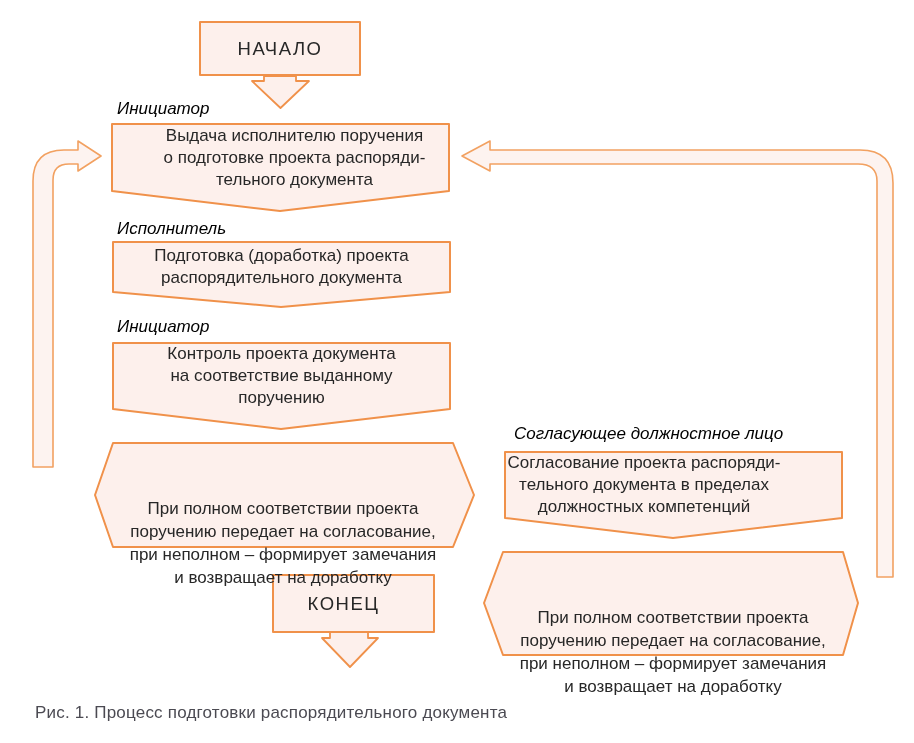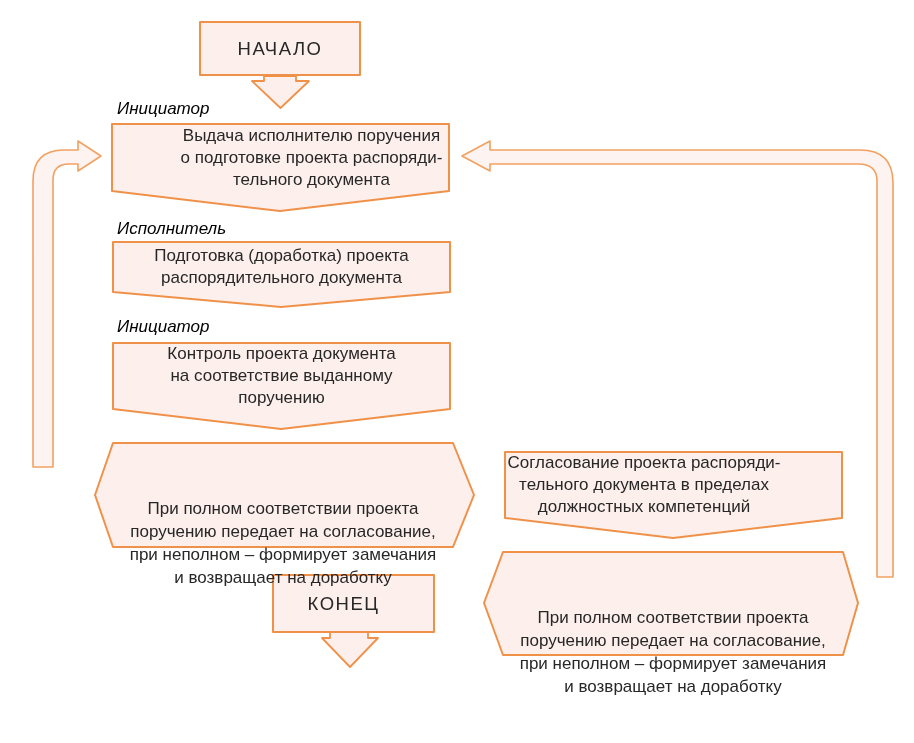--- a/index.html
+++ b/index.html
@@ -57,35 +57,37 @@
     <rect class="shape" x="273" y="575" width="161" height="57"></rect>
     <polygon class="small-arrow" points="330,632 330,638 322,638 350,667 378,638 368,638 368,632"></polygon>
   </svg>
 
   <div class="node-text terminal-text" style="left:200px;top:22px;width:160px;height:53px;">НАЧАЛО</div>
   <div class="node-text terminal-text" style="left:273px;top:575px;width:141px;height:57px;">КОНЕЦ</div>
 
   <div class="role-label" style="left:117px;top:99px;">Инициатор</div>
   <div class="role-label" style="left:117px;top:219px;">Исполнитель</div>
   <div class="role-label" style="left:117px;top:317px;">Инициатор</div>
+  <div class="role-label" style="left:514px;top:424px;">Согласующее должностное лицо</div>
 
-  <div class="node-text" style="left:112px;top:124px;width:365px;height:67px;margin-left:17px;">Выдача исполнителю поручения
+  <div class="node-text" style="left:112px;top:124px;width:365px;height:67px;">Выдача исполнителю поручения
 о подготовке проекта распоряди-
 тельного документа</div>
   <div class="node-text" style="left:113px;top:242px;width:337px;height:50px;">Подготовка (доработка) проекта
 распорядительного документа</div>
   <div class="node-text" style="left:113px;top:343px;width:337px;height:66px;">Контроль проекта документа
 на соответствие выданному
 поручению</div>
   <div class="node-text hex-text" style="left:113px;top:443px;width:340px;height:104px;">При полном соответствии проекта
 поручению передает на согласование,
 при неполном – формирует замечания
 и возвращает на доработку</div>
   <div class="node-text" style="left:505px;top:452px;width:278px;height:66px;">Согласование проекта распоряди-
 тельного документа в пределах
 должностных компетенций</div>
   <div class="node-text hex-text" style="left:503px;top:552px;width:340px;height:103px;">При полном соответствии проекта
 поручению передает на согласование,
 при неполном – формирует замечания
 и возвращает на доработку</div>
 
+  <div class="caption">Рис. 1. Процесс подготовки распорядительного документа</div>
 
 </div>
 
 </body></html>

